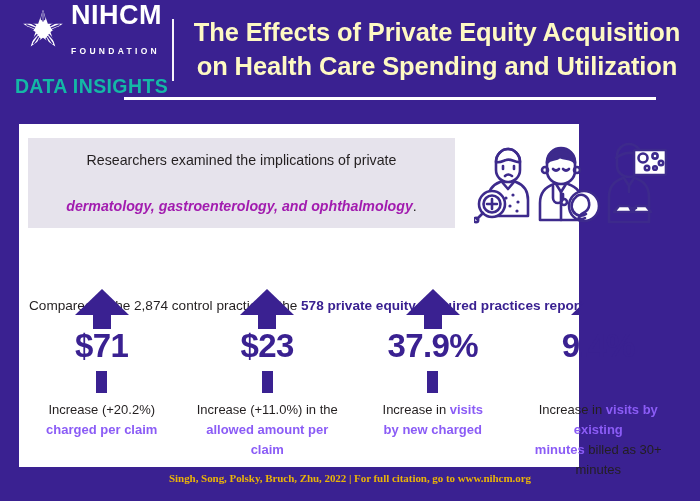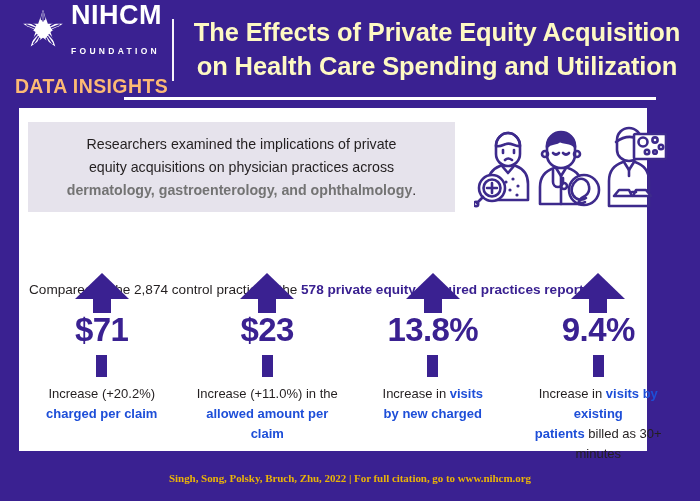--- a/index.html
+++ b/index.html
@@ -30,21 +30,21 @@
   .logo-mark{width:44px;height:44px;flex:0 0 44px;}
   .logo-words{display:flex;flex-direction:column;align-items:flex-start;line-height:1;}
   .logo-nihcm{
     color:#ffffff;font-size:27px;font-weight:bold;letter-spacing:0.5px;
   }
   .logo-foundation{
     color:#ffffff;font-size:8.5px;letter-spacing:3.3px;font-weight:bold;
     margin-top:18px;
   }
   .logo-data-insights{
-    color:#fdba74;font-size:19.5px;font-weight:bold;letter-spacing:0.4px;
+    color:#14b8a6;font-size:19.5px;font-weight:bold;letter-spacing:0.4px;
     margin-top:20px;
   }
   .header-divider{
     width:2px;height:62px;background:#ffffff;opacity:.95;
     margin:0 14px 0 2px;
   }
   .title-block{
     flex:1;padding-right:14px;
   }
   .title-line{
@@ -52,35 +52,35 @@
     letter-spacing:-0.1px;
     text-align:center;
   }
   .under-rule{
     position:absolute;left:124px;top:97px;width:532px;height:2.5px;
     background:#ffffff;
   }
 
   
   .panel{
-    position:absolute;left:19px;top:108px;width:628px;height:343px;
+    position:absolute;left:19px;top:124px;width:560px;height:343px;
     background:#ffffff;
   }
 
   
   .intro-box{
     position:absolute;left:9px;top:14px;width:427px;height:90px;
     background:#e6e3ec;
     display:flex;align-items:center;justify-content:center;
   }
   .intro-text{
     text-align:center;color:#231f20;font-size:14.2px;line-height:1.62;
     padding:0 14px;
   }
-  .intro-text b{color:#737373;font-weight:bold;}
+  .intro-text b{color:#a21caf;font-weight:bold;font-style:italic;}
 
   
   .icon-art{
     position:absolute;left:455px;top:8px;width:200px;height:102px;
   }
   .icon-art svg{display:block;}
 
   
   .compared{
     position:absolute;left:10px;top:126px;width:642px;
@@ -110,21 +110,21 @@
     color:#3a2191;font-size:33px;font-weight:bold;line-height:1;
     letter-spacing:-0.6px;
   }
   .stat-tail{
     width:11px;height:22px;background:#3a2191;margin-top:9px;
   }
   .stat-caption{
     margin-top:7px;text-align:center;font-size:13px;line-height:1.55;
     color:#231f20;
   }
-  .stat-caption b{color:#1d4ed8;font-weight:bold;}
+  .stat-caption b{color:#8b5cf6;font-weight:bold;}
 
   
   .footer{
     position:absolute;left:0;top:455px;width:700px;height:46px;
     display:flex;align-items:center;justify-content:center;
   }
   .footer-text{
     color:#eab308;font-size:11px;font-weight:bold;letter-spacing:-0.05px;font-family:Liberation Serif, serif;
   }
 </style>
@@ -176,21 +176,21 @@
       <div class="title-line">on Health Care Spending and Utilization</div>
     </div>
   </div>
   <div class="under-rule"></div>
 
   <div class="panel">
 
     <div class="intro-box">
       <div class="intro-text">
         <span>Researchers examined the implications of private</span><br>
-        <span>equity acquisitions on physician practices across</span><br>
+        <br>
         <b>dermatology, gastroenterology, and ophthalmology</b><span>.</span>
       </div>
     </div>
 
     <div class="icon-art">
       <svg viewBox="0 0 200 102" width="200" height="102" aria-hidden="true">
         <g fill="none" stroke="#3d2a8c" stroke-width="2.6" stroke-linecap="round" stroke-linejoin="round">
 
           <g>
 
@@ -296,36 +296,36 @@
         <div class="stat-tail"></div>
         <div class="stat-caption">
           <span>Increase (+11.0%) in the</span><b></b><br>
           <b>allowed amount per claim</b><span></span>
         </div>
       </div>
 
       <div class="stat">
         <div class="stat-arrowhead"></div>
         <div class="stat-arrowneck"></div>
-        <div class="stat-value">13.8%</div>
+        <div class="stat-value">37.9%</div>
         <div class="stat-tail"></div>
         <div class="stat-caption">
           <span>Increase in </span><b>visits</b><br>
           <b>by new charged</b><span></span>
         </div>
       </div>
 
       <div class="stat">
         <div class="stat-arrowhead"></div>
         <div class="stat-arrowneck"></div>
         <div class="stat-value">9.4%</div>
         <div class="stat-tail"></div>
         <div class="stat-caption">
           <span>Increase in </span><b>visits by existing</b><br>
-          <b>patients</b><span> billed as 30+ minutes</span>
+          <b>minutes</b><span> billed as 30+ minutes</span>
         </div>
       </div>
 
     </div>
   </div>
 
   <div class="footer">
     <span class="footer-text">Singh, Song, Polsky, Bruch, Zhu, 2022 | For full citation, go to www.nihcm.org</span>
   </div>
 

